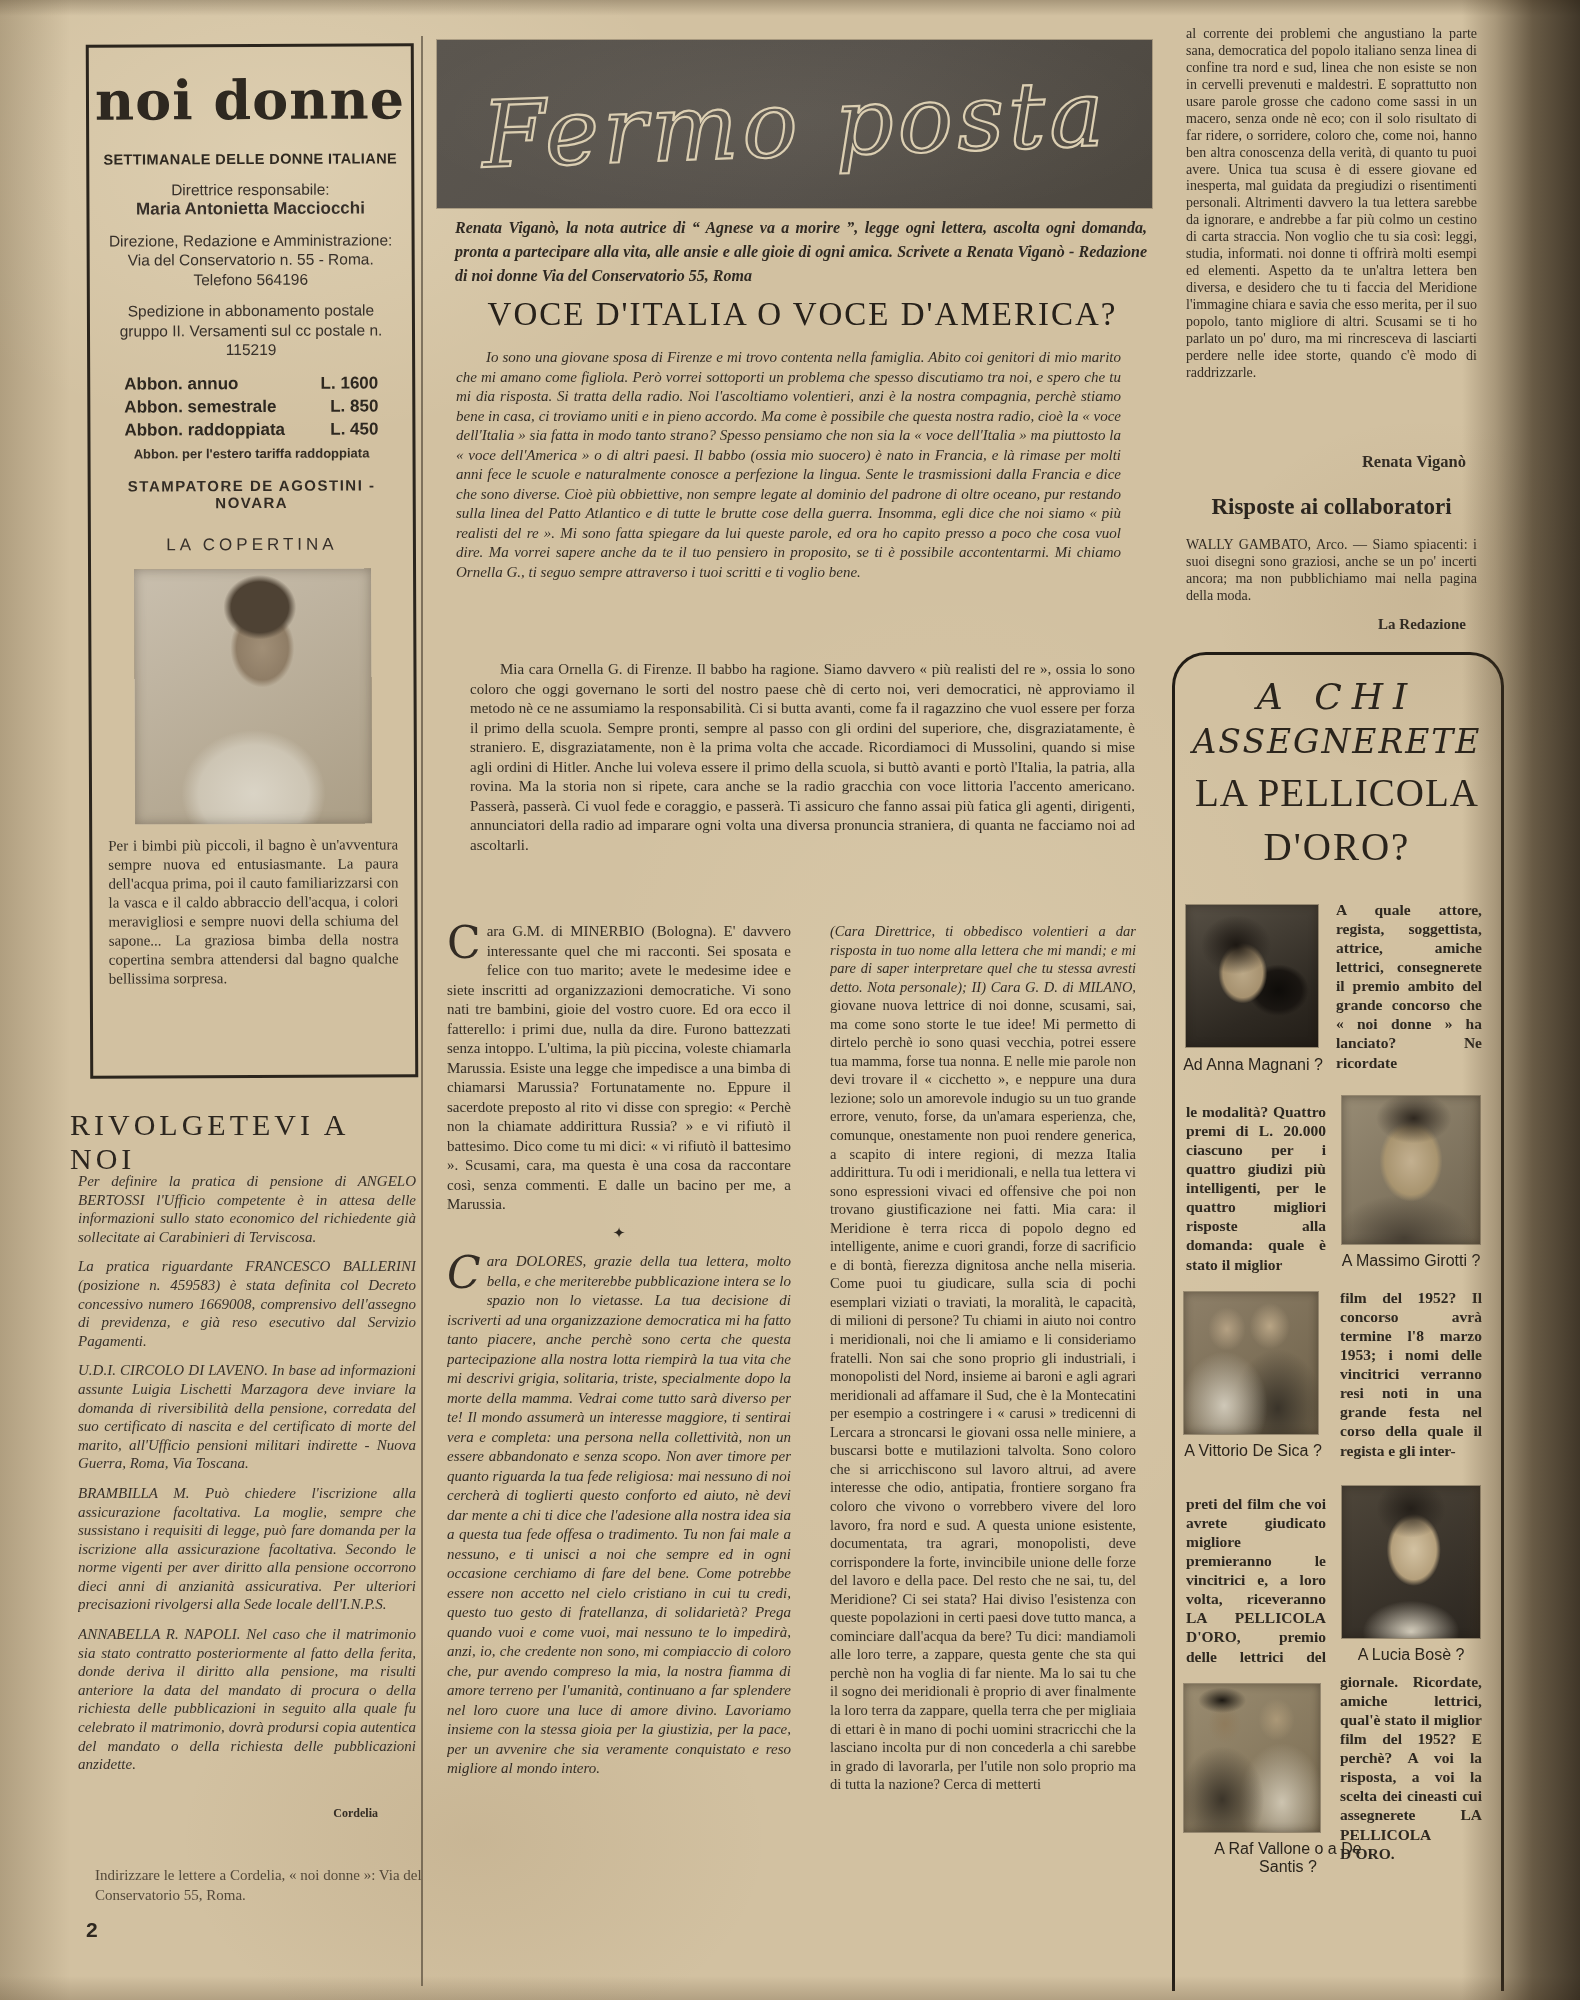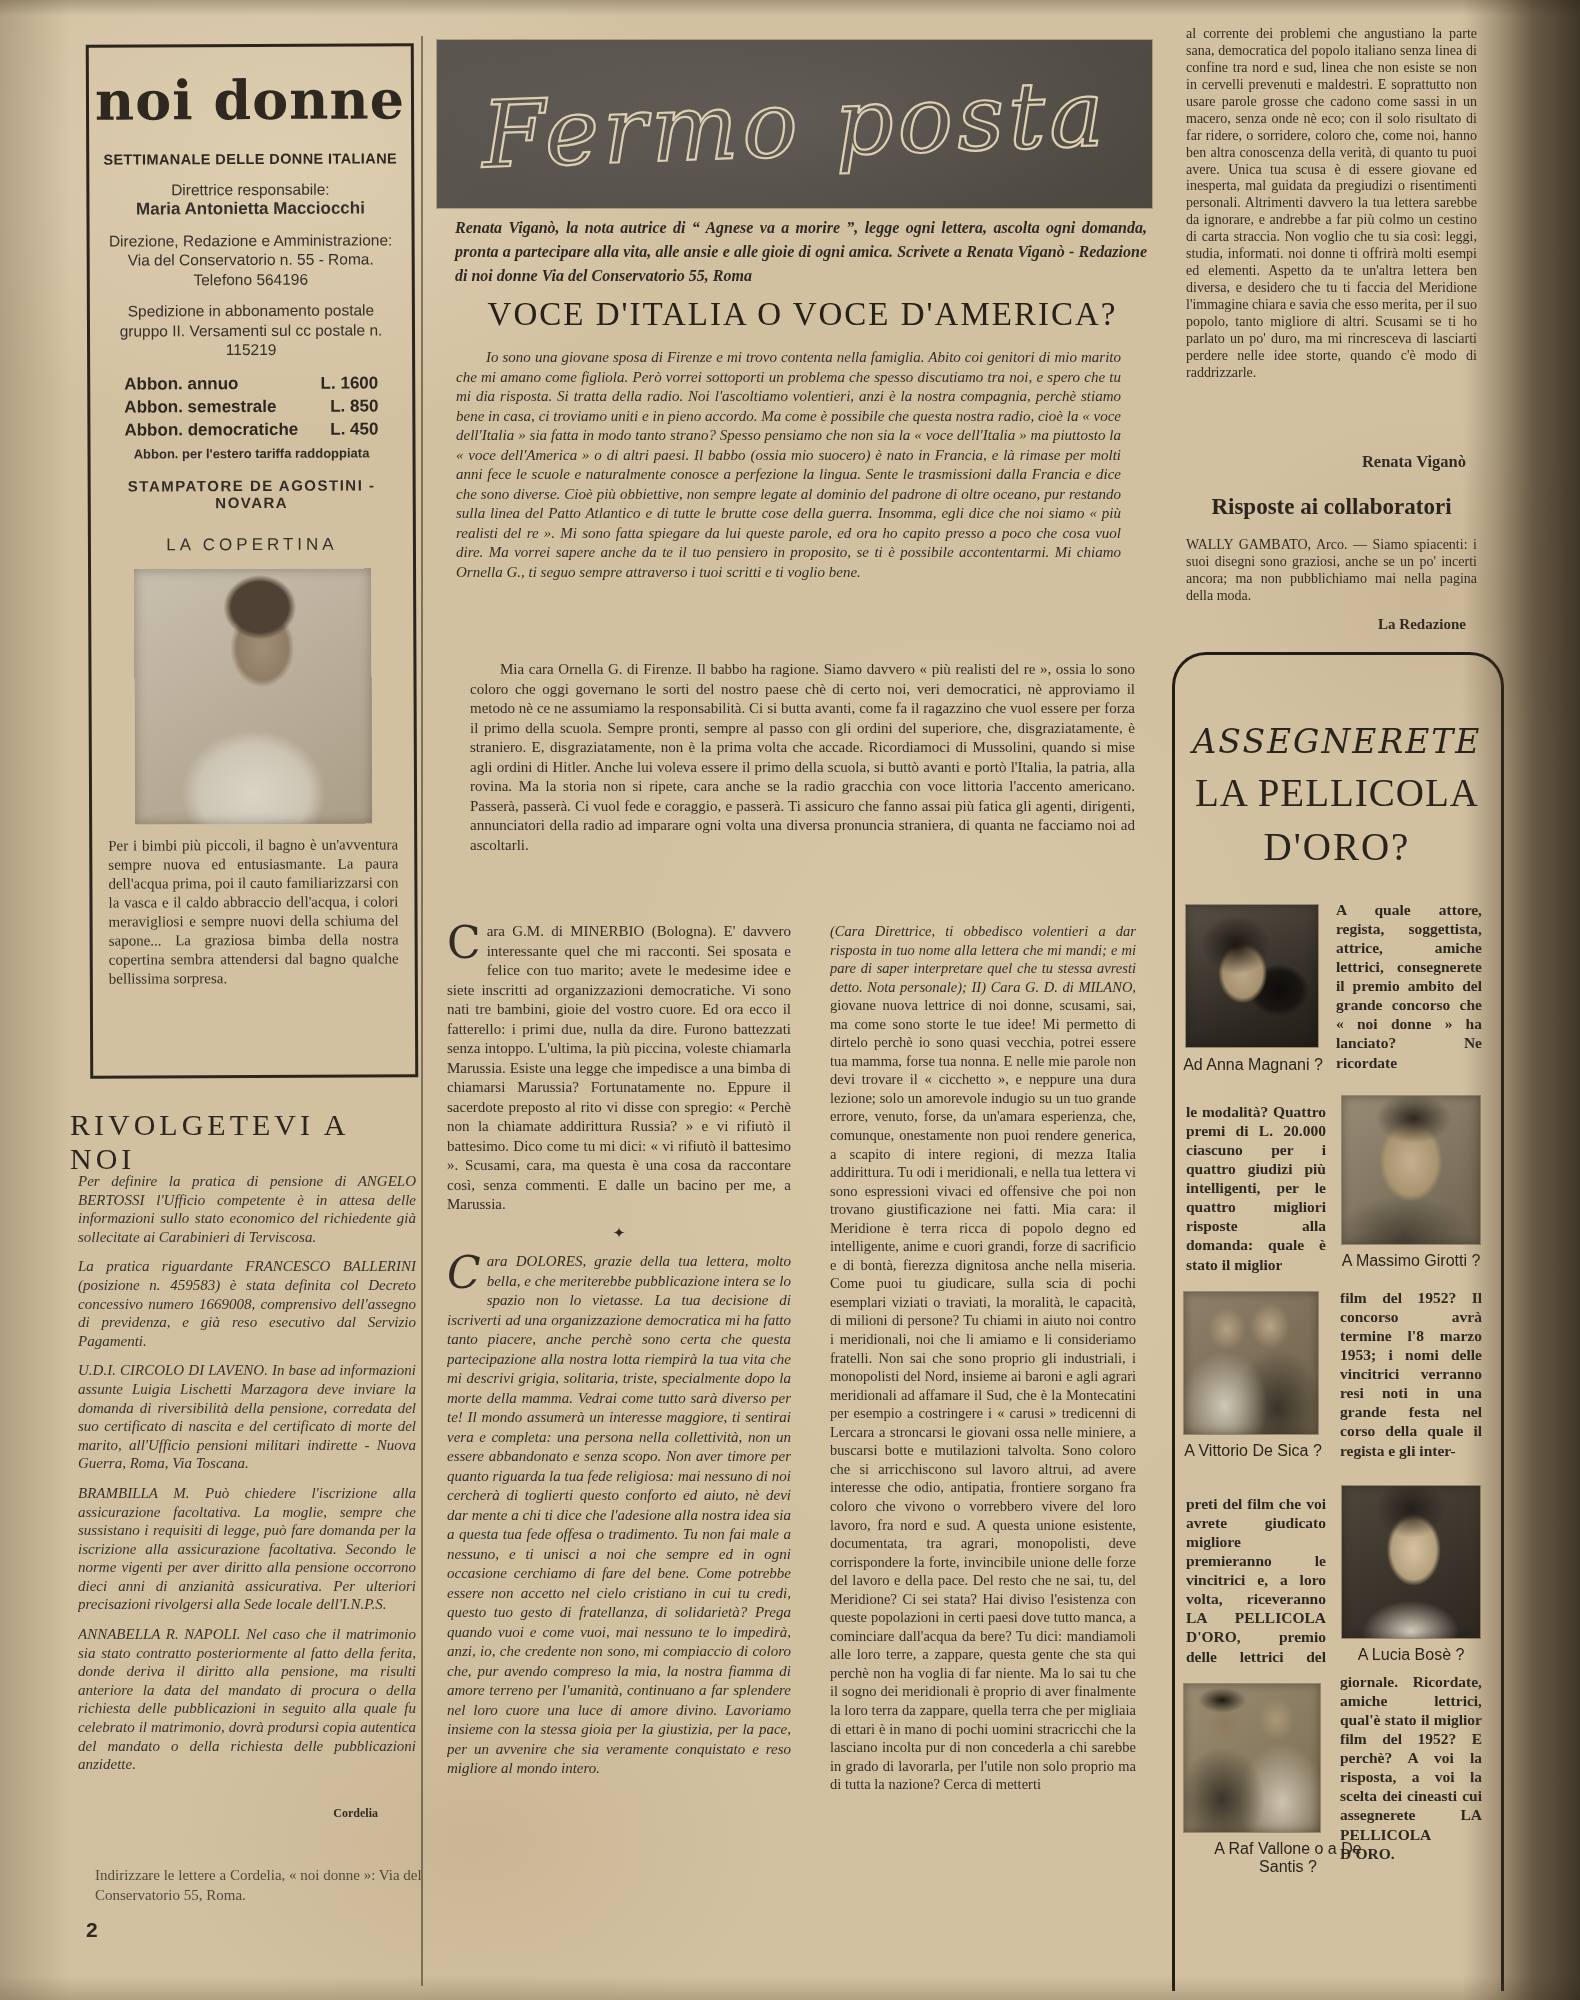--- a/index.html
+++ b/index.html
@@ -147,21 +147,21 @@
     <div id="subs">
       <div class="subrow">
         <span>Abbon. annuo</span>
         <span>L. 1600</span>
       </div>
       <div class="subrow">
         <span>Abbon. semestrale</span>
         <span>L. 850</span>
       </div>
       <div class="subrow">
-        <span>Abbon. democratiche</span>
+        <span>Abbon. raddoppiata</span>
         <span>L. 450</span>
       </div>
     </div>
     <div id="mast-note">Abbon. per l'estero tariffa raddoppiata</div>
     <div id="mast-printer">STAMPATORE DE AGOSTINI - NOVARA</div>
     <div id="cover-head">LA COPERTINA</div>
     <div id="ph-baby"></div>
     <div id="cover-cap">Per i bimbi più piccoli, il bagno è un'avventura sempre nuova ed entusiasmante. La paura dell'acqua prima, poi il cauto familiarizzarsi con la vasca e il caldo abbraccio dell'acqua, i colori meravigliosi e sempre nuovi della schiuma del sapone... La graziosa bimba della nostra copertina sembra attendersi dal bagno qualche bellissima sorpresa.</div>
   </div>
 
@@ -201,20 +201,21 @@
     <span style="font-style:italic">(Cara Direttrice, ti obbedisco volentieri a dar risposta in tuo nome alla lettera che mi mandi; e mi pare di saper interpretare quel che tu stessa avresti detto. Nota personale); II) Cara G. D. di MILANO,</span><span> giovane nuova lettrice di noi donne, scusami, sai, ma come sono storte le tue idee! Mi permetto di dirtelo perchè io sono quasi vecchia, potrei essere tua mamma, forse tua nonna. E nelle mie parole non devi trovare il « cicchetto », e neppure una dura lezione; solo un amorevole indugio su un tuo grande errore, venuto, forse, da un'amara esperienza, che, comunque, onestamente non puoi rendere generica, a scapito di intere regioni, di mezza Italia addirittura. Tu odi i meridionali, e nella tua lettera vi sono espressioni vivaci ed offensive che poi non trovano giustificazione nei fatti. Mia cara: il Meridione è terra ricca di popolo degno ed intelligente, anime e cuori grandi, forze di sacrificio e di bontà, fierezza dignitosa anche nella miseria. Come puoi tu giudicare, sulla scia di pochi esemplari viziati o traviati, la moralità, le capacità, di milioni di persone? Tu chiami in aiuto noi contro i meridionali, noi che li amiamo e li consideriamo fratelli. Non sai che sono proprio gli industriali, i monopolisti del Nord, insieme ai baroni e agli agrari meridionali ad affamare il Sud, che è la Montecatini per esempio a costringere i « carusi » tredicenni di Lercara a stroncarsi le giovani ossa nelle miniere, a buscarsi botte e mutilazioni talvolta. Sono coloro che si arricchiscono sul lavoro altrui, ad avere interesse che odio, antipatia, frontiere sorgano fra coloro che vivono o vorrebbero vivere del loro lavoro, fra nord e sud. A questa unione esistente, documentata, tra agrari, monopolisti, deve corrispondere la forte, invincibile unione delle forze del lavoro e della pace. Del resto che ne sai, tu, del Meridione? Ci sei stata? Hai diviso l'esistenza con queste popolazioni in certi paesi dove tutto manca, a cominciare dall'acqua da bere? Tu dici: mandiamoli alle loro terre, a zappare, questa gente che sta qui perchè non ha voglia di far niente. Ma lo sai tu che il sogno dei meridionali è proprio di aver finalmente la loro terra da zappare, quella terra che per migliaia di ettari è in mano di pochi uomini stracricchi che la lasciano incolta pur di non concederla a chi sarebbe in grado di lavorarla, per l'utile non solo proprio ma di tutta la nazione? Cerca di metterti</span>
   </div>
 
   <div class="abs" id="cont">al corrente dei problemi che angustiano la parte sana, democratica del popolo italiano senza linea di confine tra nord e sud, linea che non esiste se non in cervelli prevenuti e maldestri. E soprattutto non usare parole grosse che cadono come sassi in un macero, senza onde nè eco; con il solo risultato di far ridere, o sorridere, coloro che, come noi, hanno ben altra conoscenza della verità, di quanto tu puoi avere. Unica tua scusa è di essere giovane ed inesperta, mal guidata da pregiudizi o risentimenti personali. Altrimenti davvero la tua lettera sarebbe da ignorare, e andrebbe a far più colmo un cestino di carta straccia. Non voglio che tu sia così: leggi, studia, informati. noi donne ti offrirà molti esempi ed elementi. Aspetto da te un'altra lettera ben diversa, e desidero che tu ti faccia del Meridione l'immagine chiara e savia che esso merita, per il suo popolo, tanto migliore di altri. Scusami se ti ho parlato un po' duro, ma mi rincresceva di lasciarti perdere nelle idee storte, quando c'è modo di raddrizzarle.</div>
   <div class="abs" id="cont-sig">Renata Viganò</div>
   <div class="abs" id="collab-head">Risposte ai collaboratori</div>
   <div class="abs" id="collab-txt">WALLY GAMBATO, Arco. — Siamo spiacenti: i suoi disegni sono graziosi, anche se un po' incerti ancora; ma non pubblichiamo mai nella pagina della moda.</div>
   <div class="abs" id="collab-sig">La Redazione</div>
 
   <div class="abs" id="contest-box"></div>
+  <div class="ct" id="ct1">A CHI</div>
   <div class="ct" id="ct2">ASSEGNERETE</div>
   <div class="ct" id="ct3">LA PELLICOLA</div>
   <div class="ct" id="ct4">D'ORO?</div>
 
   <div class="cphoto" id="ph-magnani"></div>
   <div class="ccap" id="cap-magnani">Ad Anna Magnani ?</div>
   <div class="ctxt" id="ctxt1">A quale attore, regista, soggettista, attrice, amiche lettrici, consegnerete il premio ambito del grande concorso che « noi donne » ha lanciato? Ne ricordate</div>
 
   <div class="ctxt" id="ctxt2">le modalità? Quattro premi di L. 20.000 ciascuno per i quattro giudizi più intelligenti, per le quattro migliori risposte alla domanda: quale è stato il miglior</div>
   <div class="cphoto" id="ph-girotti"></div>

